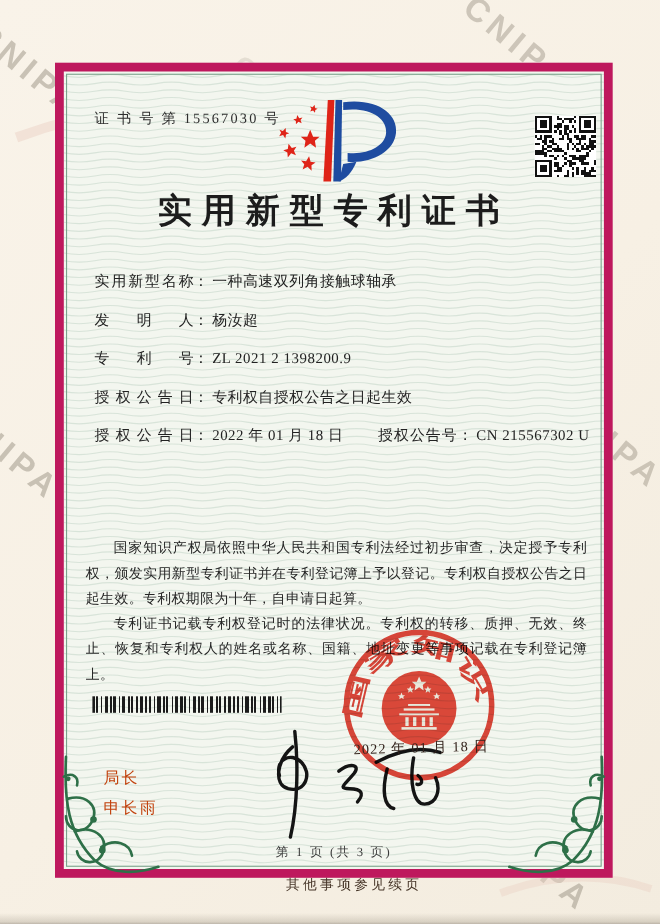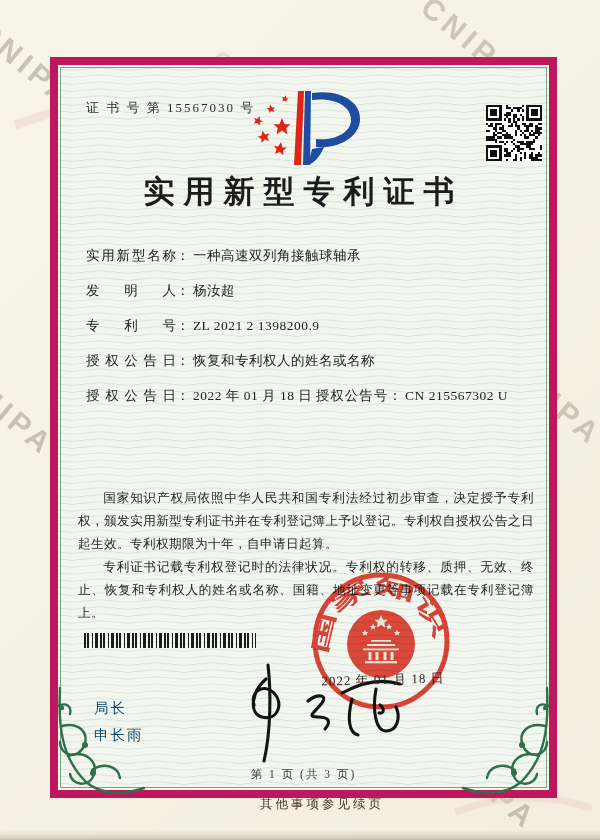--- a/index.html
+++ b/index.html
@@ -25,29 +25,29 @@
   .certno{position:absolute;left:28px;top:34px;font-size:13px;letter-spacing:2px;color:#2e2e2e;}
   .logo{position:absolute;left:50%;top:22px;transform:translateX(-50%);}
   .qr{position:absolute;left:428px;top:40px;width:56px;height:56px;background:#fff;}
   .title{position:absolute;left:0;right:0;top:106px;text-align:center;
     font-size:31px;font-weight:bold;letter-spacing:9px;color:#1c1c1c;}
   .fields{position:absolute;left:28px;top:180px;width:450px;font-size:13.5px;color:#222;}
   .frow{margin-bottom:13px;line-height:22px;white-space:nowrap;}
   .f-label{display:inline-block;width:90px;text-align:justify;text-align-last:justify;vertical-align:top;}
   .f-colon{display:inline-block;}
   .f-value{letter-spacing:.5px;}
-  .grant-pair2{}
+  .grant-pair2{margin-left:28px;}
   .grant-pair2 .f-label2{letter-spacing:1px;}
   .paras{position:absolute;left:20px;top:422px;width:456px;font-size:12.6px;
     line-height:1.82;text-align:justify;color:#262626;letter-spacing:.4px;}
   .paras p{margin:0;text-indent:2em;}
   .barcode{position:absolute;left:26px;top:568px;width:172px;height:15px;
     background:repeating-linear-gradient(90deg,#1b1b1b 0 2px,transparent 2px 3px,#1b1b1b 3px 5px,transparent 5px 8px,#1b1b1b 8px 9px,transparent 9px 11px,#1b1b1b 11px 14px,transparent 14px 16px);}
   .sigblock{position:absolute;left:36px;top:630px;font-family:Liberation Serif, serif;
-    font-size:14.5px;color:#0c4a6e;line-height:27px;letter-spacing:2px;}
+    font-size:14.5px;color:#c2410c;line-height:27px;letter-spacing:2px;}
   .signature{position:absolute;left:150px;top:592px;}
   .seal{position:absolute;left:308px;top:568px;mix-blend-mode:multiply;}
   .sealdate{position:absolute;left:316px;top:671px;width:134px;text-align:center;
     font-size:13px;color:#33231c;letter-spacing:1px;transform:rotate(-1.5deg);}
   .pageno{position:absolute;left:0;right:0;bottom:8px;text-align:center;font-size:11.5px;color:#3a3a3a;letter-spacing:2px;}
   .contnote{position:absolute;left:0;right:0;top:796px;text-align:center;font-size:12.5px;color:#463528;letter-spacing:3px;padding-left:44px;}
   .pinkswirl{position:absolute;inset:0;width:100%;height:100%;pointer-events:none;}
 </style>
 </head>
 <body>
@@ -439,21 +439,21 @@
     <div class="frow">
       <span class="f-label">发明人</span><span class="f-colon">：</span>
       <span class="f-value">杨汝超</span>
     </div>
     <div class="frow">
       <span class="f-label">专利号</span><span class="f-colon">：</span>
       <span class="f-value">ZL 2021 2 1398200.9</span>
     </div>
     <div class="frow">
       <span class="f-label">授权公告日</span><span class="f-colon">：</span>
-      <span class="f-value">恢复和专利权人的姓名或名称</span>
+      <span class="f-value">专利权自授权公告之日起生效</span>
     </div>
     <div class="frow">
       <span>
         <span class="f-label">授权公告日</span><span class="f-colon">：</span>
         <span class="f-value">2022 年 01 月 18 日</span>
       </span>
       <span class="grant-pair2">
         <span class="f-label2">授权公告号</span><span class="f-colon">：</span>
         <span class="f-value">CN 215567302 U</span>
       </span>

